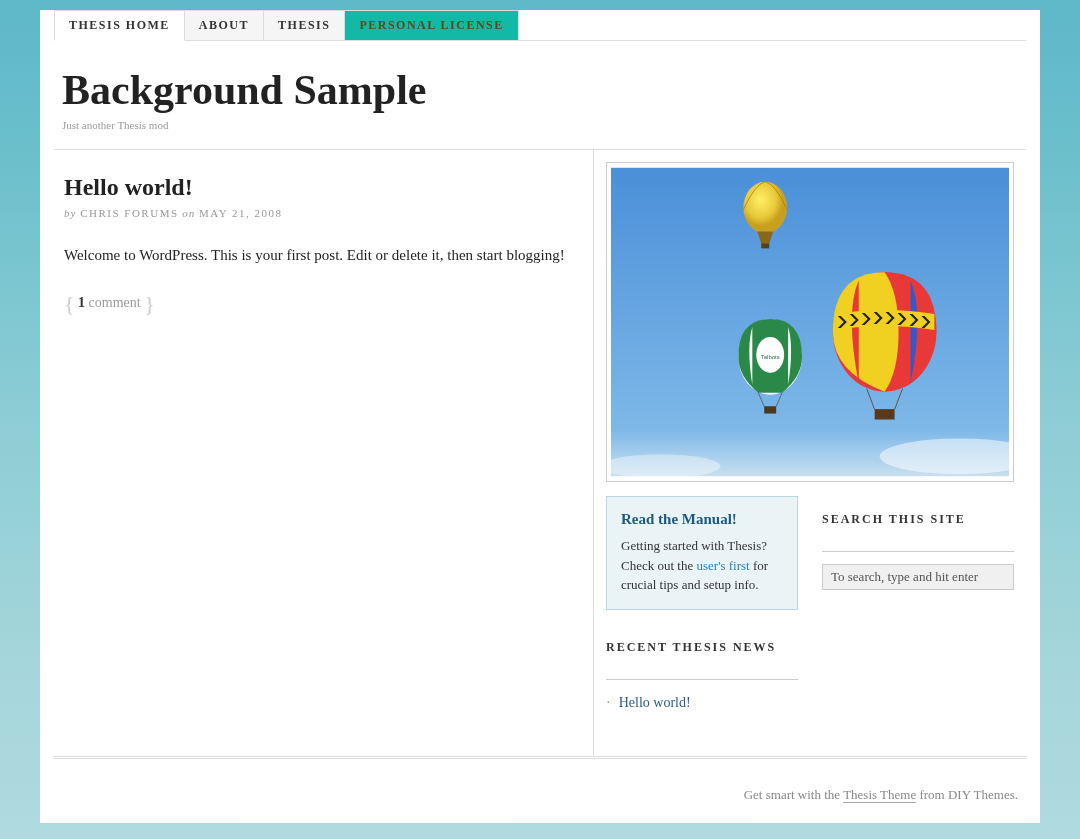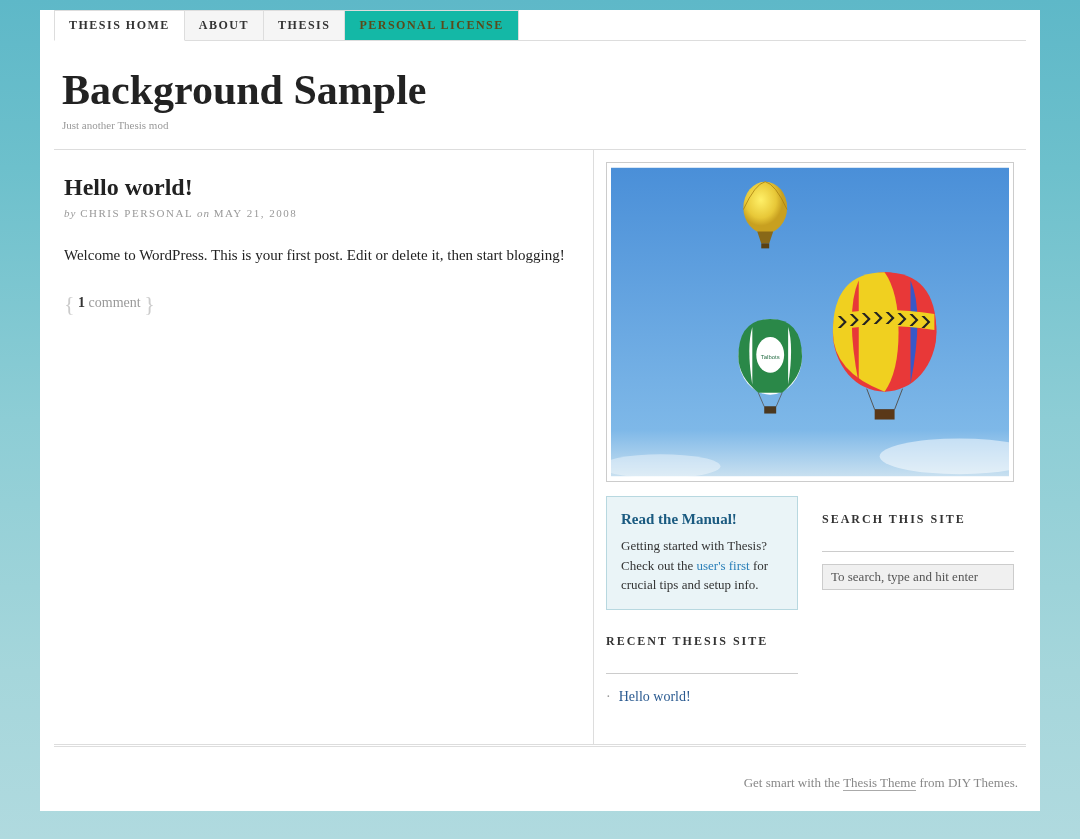--- a/index.html
+++ b/index.html
@@ -156,21 +156,21 @@
     .sidebar-cols {
       display: flex;
       gap: 24px;
     }
 
     .sidebar-col {
       flex: 1;
     }
 
     .widget {
-      margin-bottom: 24px;
+      margin-bottom: 30px;
     }
 
     .widget-box {
       border: 1px solid #b8d8e0;
       background: #eaf4f7;
       padding: 14px;
     }
 
     .widget-box-title {
       color: #1a5a80;
@@ -261,21 +261,21 @@
     <h1 class="site-title">Background Sample</h1>
     <div class="tagline">Just another Thesis mod</div>
   </div>
 
   <div class="main-area">
 
     <div class="content">
       <h2 class="post-title">Hello world!</h2>
       <div class="post-meta">
         <span class="by">by</span>
-        <span class="author">CHRIS PERSONAL</span>
+        <span class="author">CHRIS FORUMS</span>
         <span class="on">on</span>
         <span class="date">MAY 21, 2008</span>
       </div>
       <p class="post-body">Welcome to WordPress. This is your first post. Edit or delete it, then start blogging!</p>
       <div class="comment-count">
         <span class="brace">{</span>
         <span class="num">1</span>
         <span>comment</span>
         <span class="brace">}</span>
       </div>
@@ -351,21 +351,21 @@
           <div class="widget">
             <div class="widget-box">
               <div class="widget-box-title">Read the Manual!</div>
               <div class="widget-box-text">
                 <span>Getting started with Thesis? Check out the </span><a href="#">user's first</a><span> for crucial tips and setup info.</span>
               </div>
             </div>
           </div>
 
           <div class="widget">
-            <div class="widget-title">RECENT THESIS SITE</div>
+            <div class="widget-title">RECENT THESIS NEWS</div>
             <ul class="news-list">
               <li><a href="#">Hello world!</a></li>
             </ul>
           </div>
 
         </div>
 
         <div class="sidebar-col">
           <div class="widget">
             <div class="widget-title">SEARCH THIS SITE</div>

